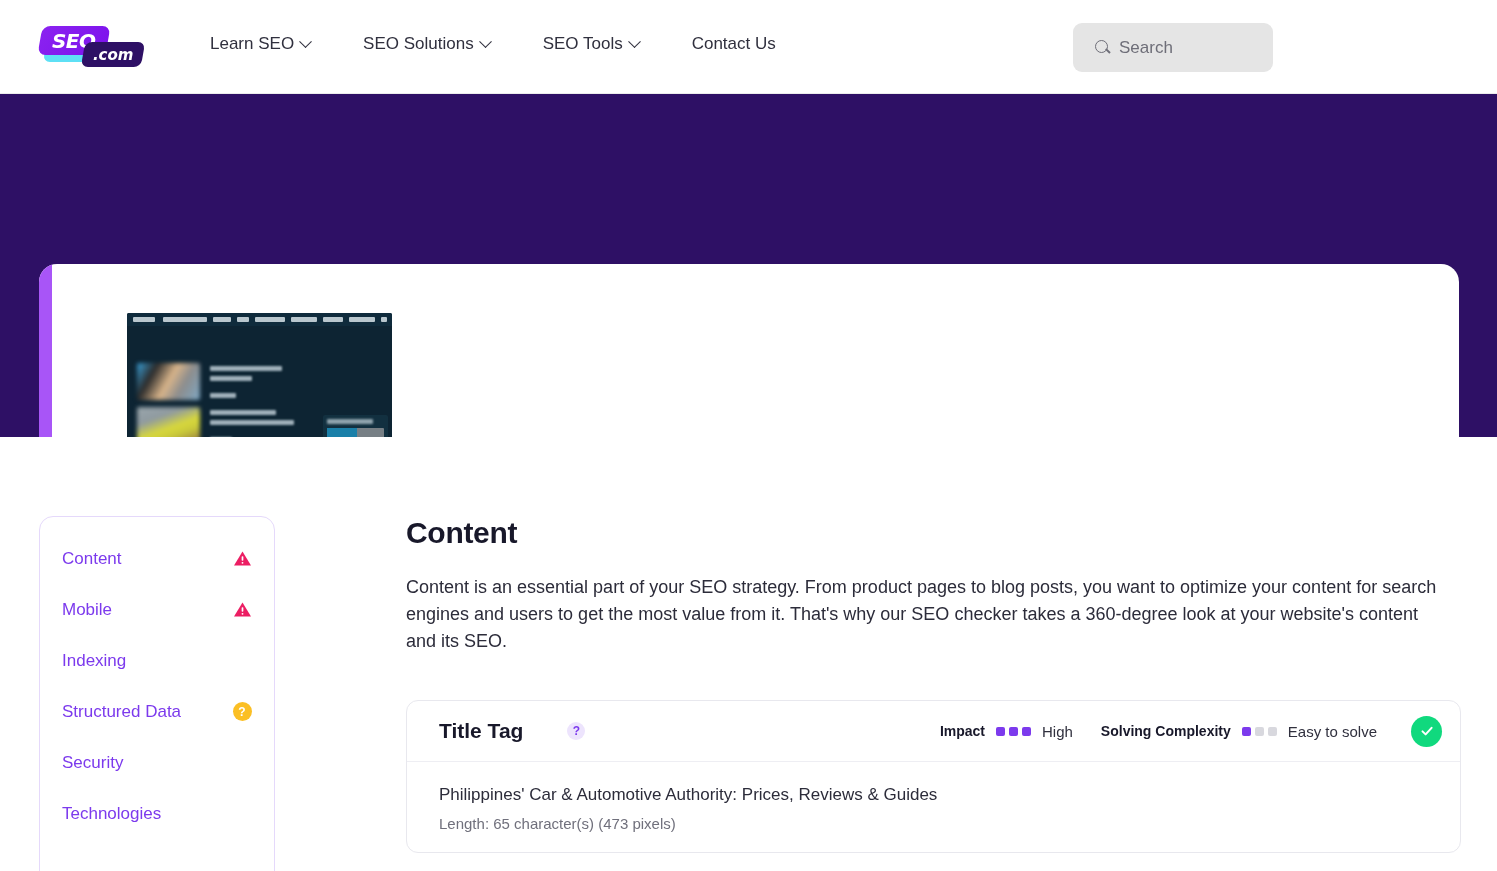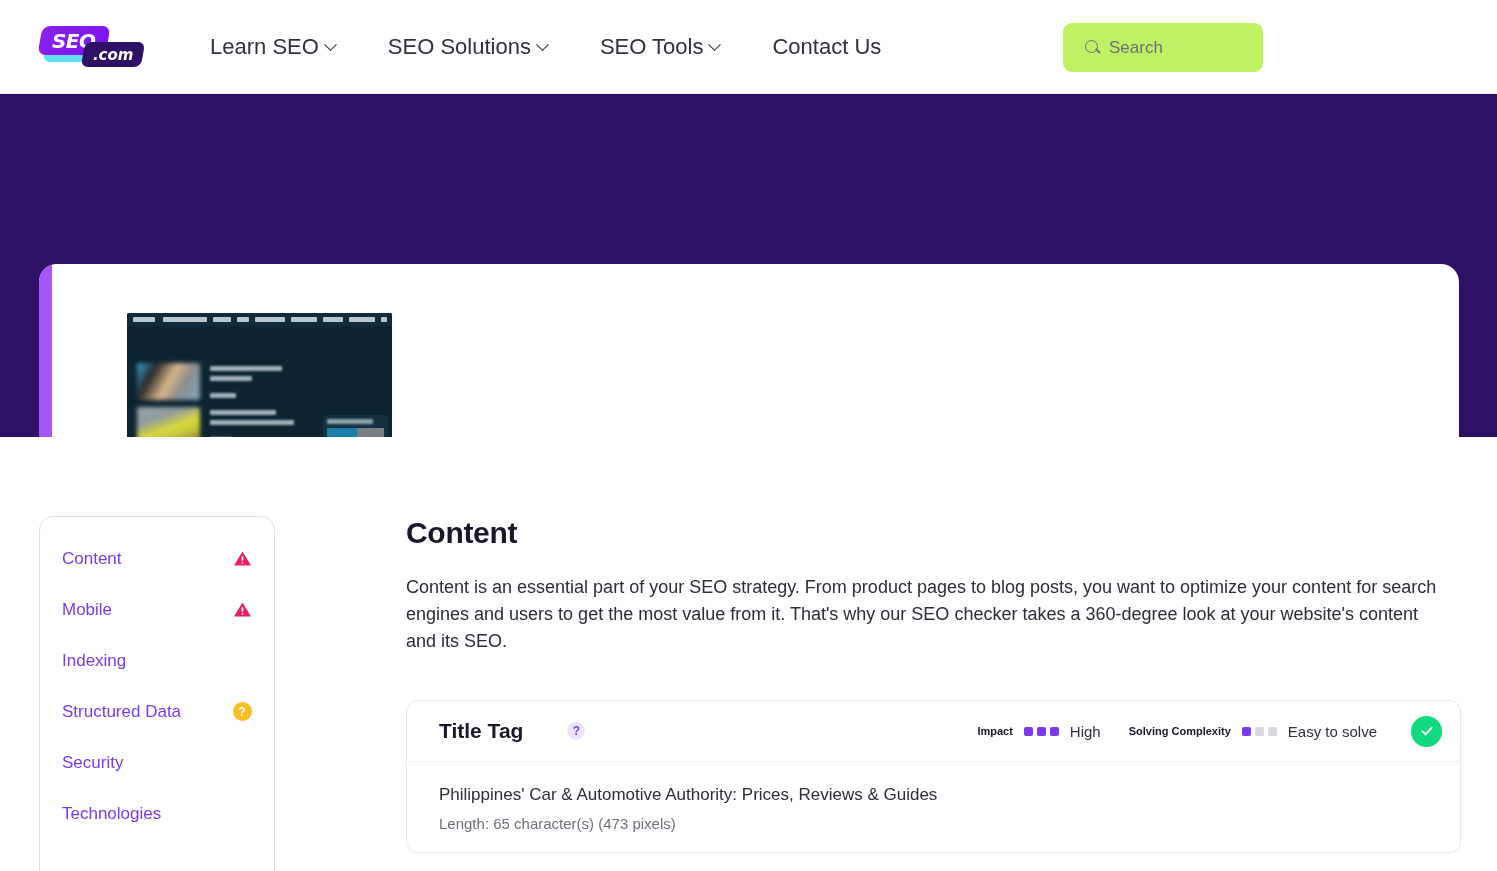--- a/index.html
+++ b/index.html
@@ -49,33 +49,33 @@
     display: flex; align-items: center; justify-content: center;
   }
   .logo-com span {
     transform: skewX(10deg);
     color: #ffffff; font-weight: bold; font-size: 15px;
     font-style: italic;
     font-family: "DejaVu Sans", sans-serif;
   }
   .nav { position: absolute; left: 210px; top: 34px; display: flex; gap: 0; }
   .nav-item {
-    font-size: 22px; color: #30303e; padding: 0 26px 0 0;
+    font-size: 17px; color: #30303e; padding: 0 26px 0 0;
     margin-right: 27px; cursor: pointer;
     display: flex; align-items: center; gap: 7px; white-space: nowrap;
   }
   .nav-item:last-child { margin-right: 0; }
   .chev {
     display: inline-block; width: 9px; height: 9px;
     border-right: 1.6px solid #30303e; border-bottom: 1.6px solid #30303e;
     transform: rotate(45deg) translate(-2px,-2px);
   }
   .search-box {
-    position: absolute; right: 234px; top: 23px;
-    width: 200px; height: 49px; background: #bef264;
+    position: absolute; right: 224px; top: 23px;
+    width: 200px; height: 49px; background: #e5e5e5;
     border-radius: 9px; display: flex; align-items: center; padding-left: 22px;
   }
   .search-icon { width: 15px; height: 15px; position: relative; margin-right: 9px; flex: none; }
   .search-icon::before {
     content: ""; position: absolute; left: 0; top: 0;
     width: 11px; height: 11px; border: 1.7px solid #6e6e78; border-radius: 50%;
   }
   .search-icon::after {
     content: ""; position: absolute; left: 9.5px; top: 10px;
     width: 6px; height: 1.7px; background: #6e6e78; transform: rotate(45deg);
@@ -178,21 +178,21 @@
     height: 61px; display: flex; align-items: center;
     padding: 0 18px 0 32px; border-bottom: 1px solid #eeeef3; gap: 33px;
   }
   .card-head-title { font-size: 21px; font-weight: bold; color: #18182a; }
   .help-ico {
     width: 18px; height: 18px; border-radius: 50%; background: #ede4fd;
     color: #7c3aed; font-size: 12px; font-weight: bold;
     display: flex; align-items: center; justify-content: center; margin-left: 11px;
   }
   .meters { margin-left: auto; display: flex; align-items: center; gap: 0; }
-  .meter-label { font-size: 11px; font-weight: bold; color: #18182a; }
+  .meter-label { font-size: 14px; font-weight: bold; color: #18182a; }
   .dots { display: flex; gap: 4px; margin: 0 11px; }
   .dot { width: 9px; height: 9px; border-radius: 2px; }
   .meter-value { font-size: 15px; color: #30303e; margin-right: 28px; }
   .ok-badge {
     width: 31px; height: 31px; border-radius: 50%; background: #10d97e;
     display: flex; align-items: center; justify-content: center; margin-left: 6px; flex: none;
   }
   .card-body { padding: 23px 32px 20px 32px; }
   .tt-text { font-size: 17px; color: #2c2c3a; margin-bottom: 10px; }
   .tt-len { font-size: 15px; color: #70707c; }

